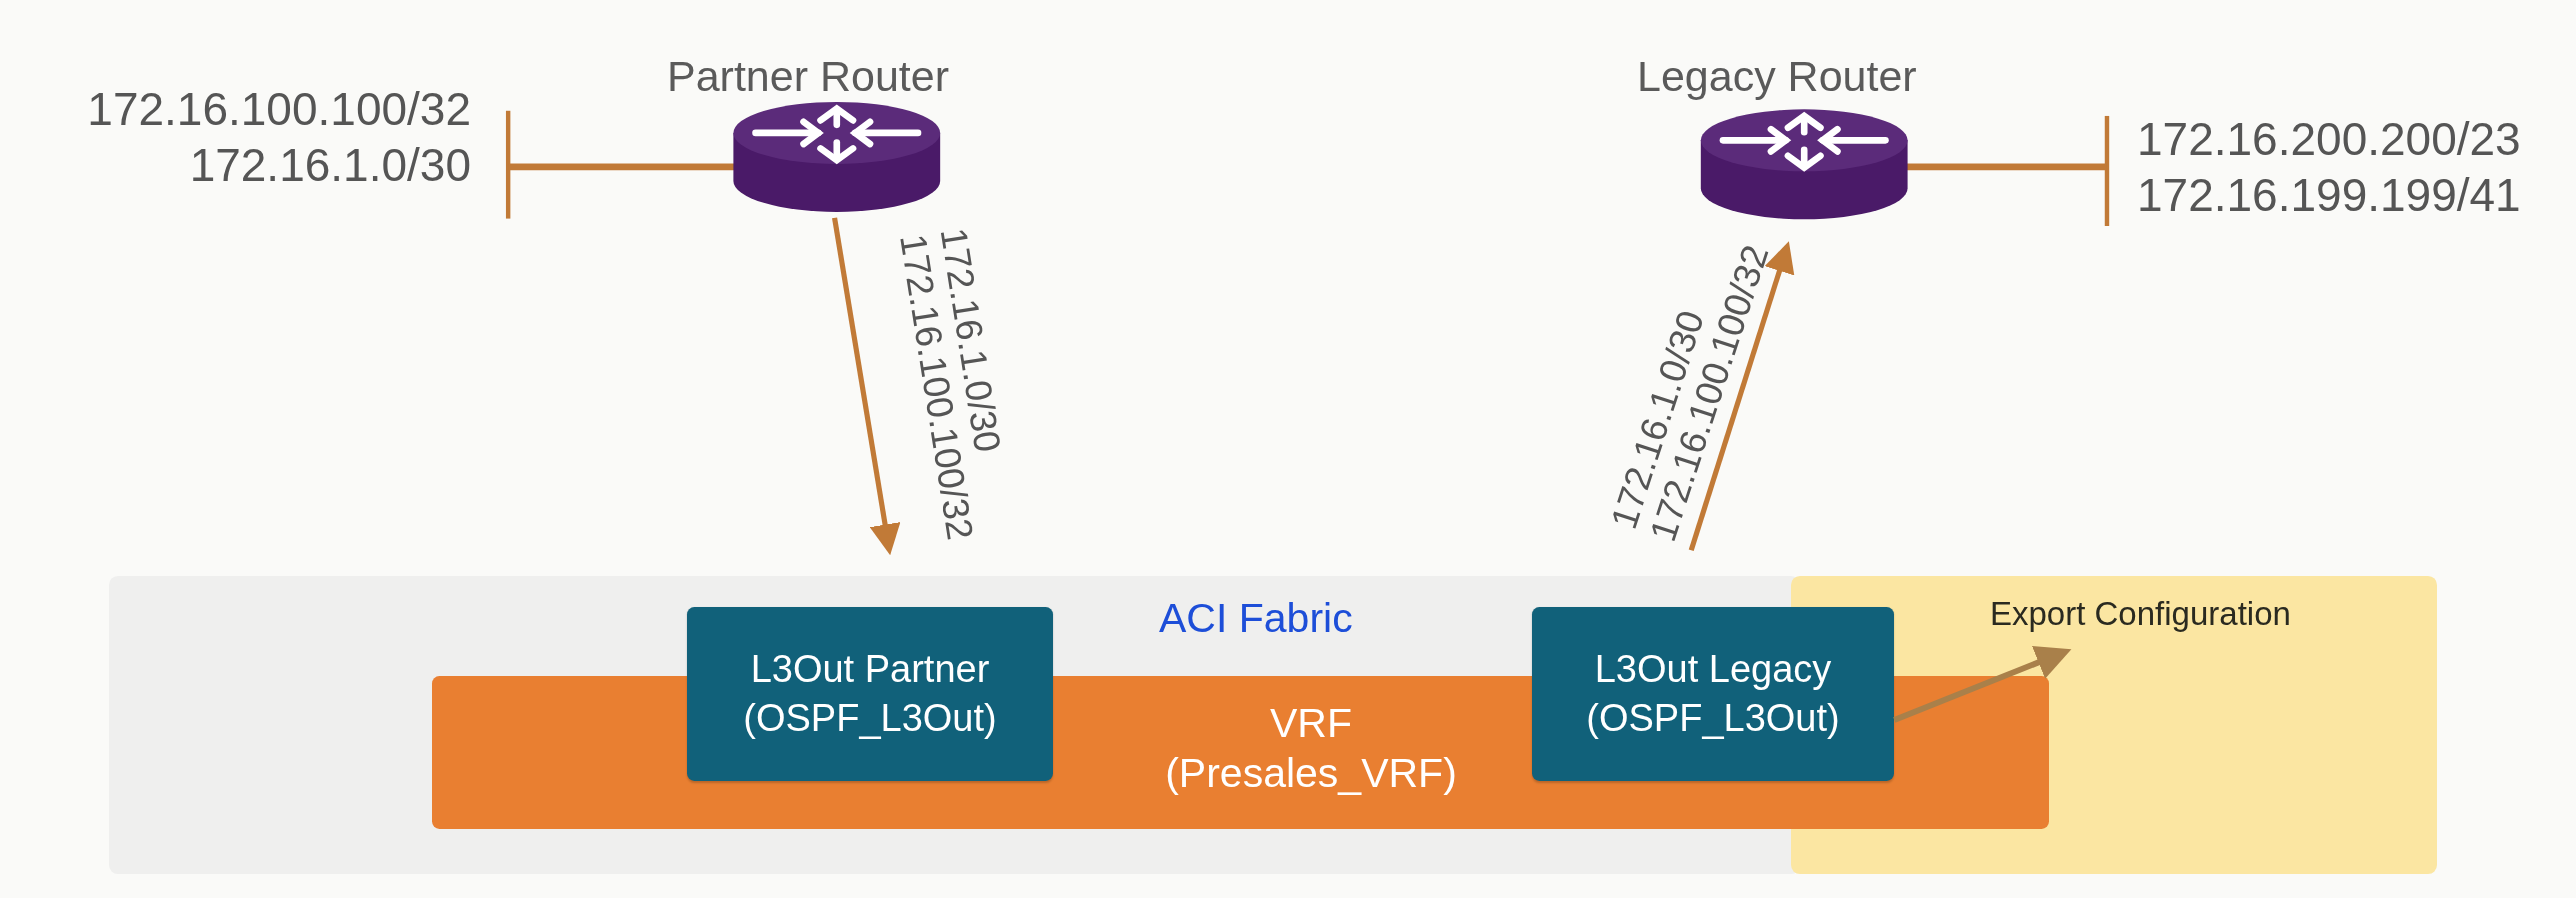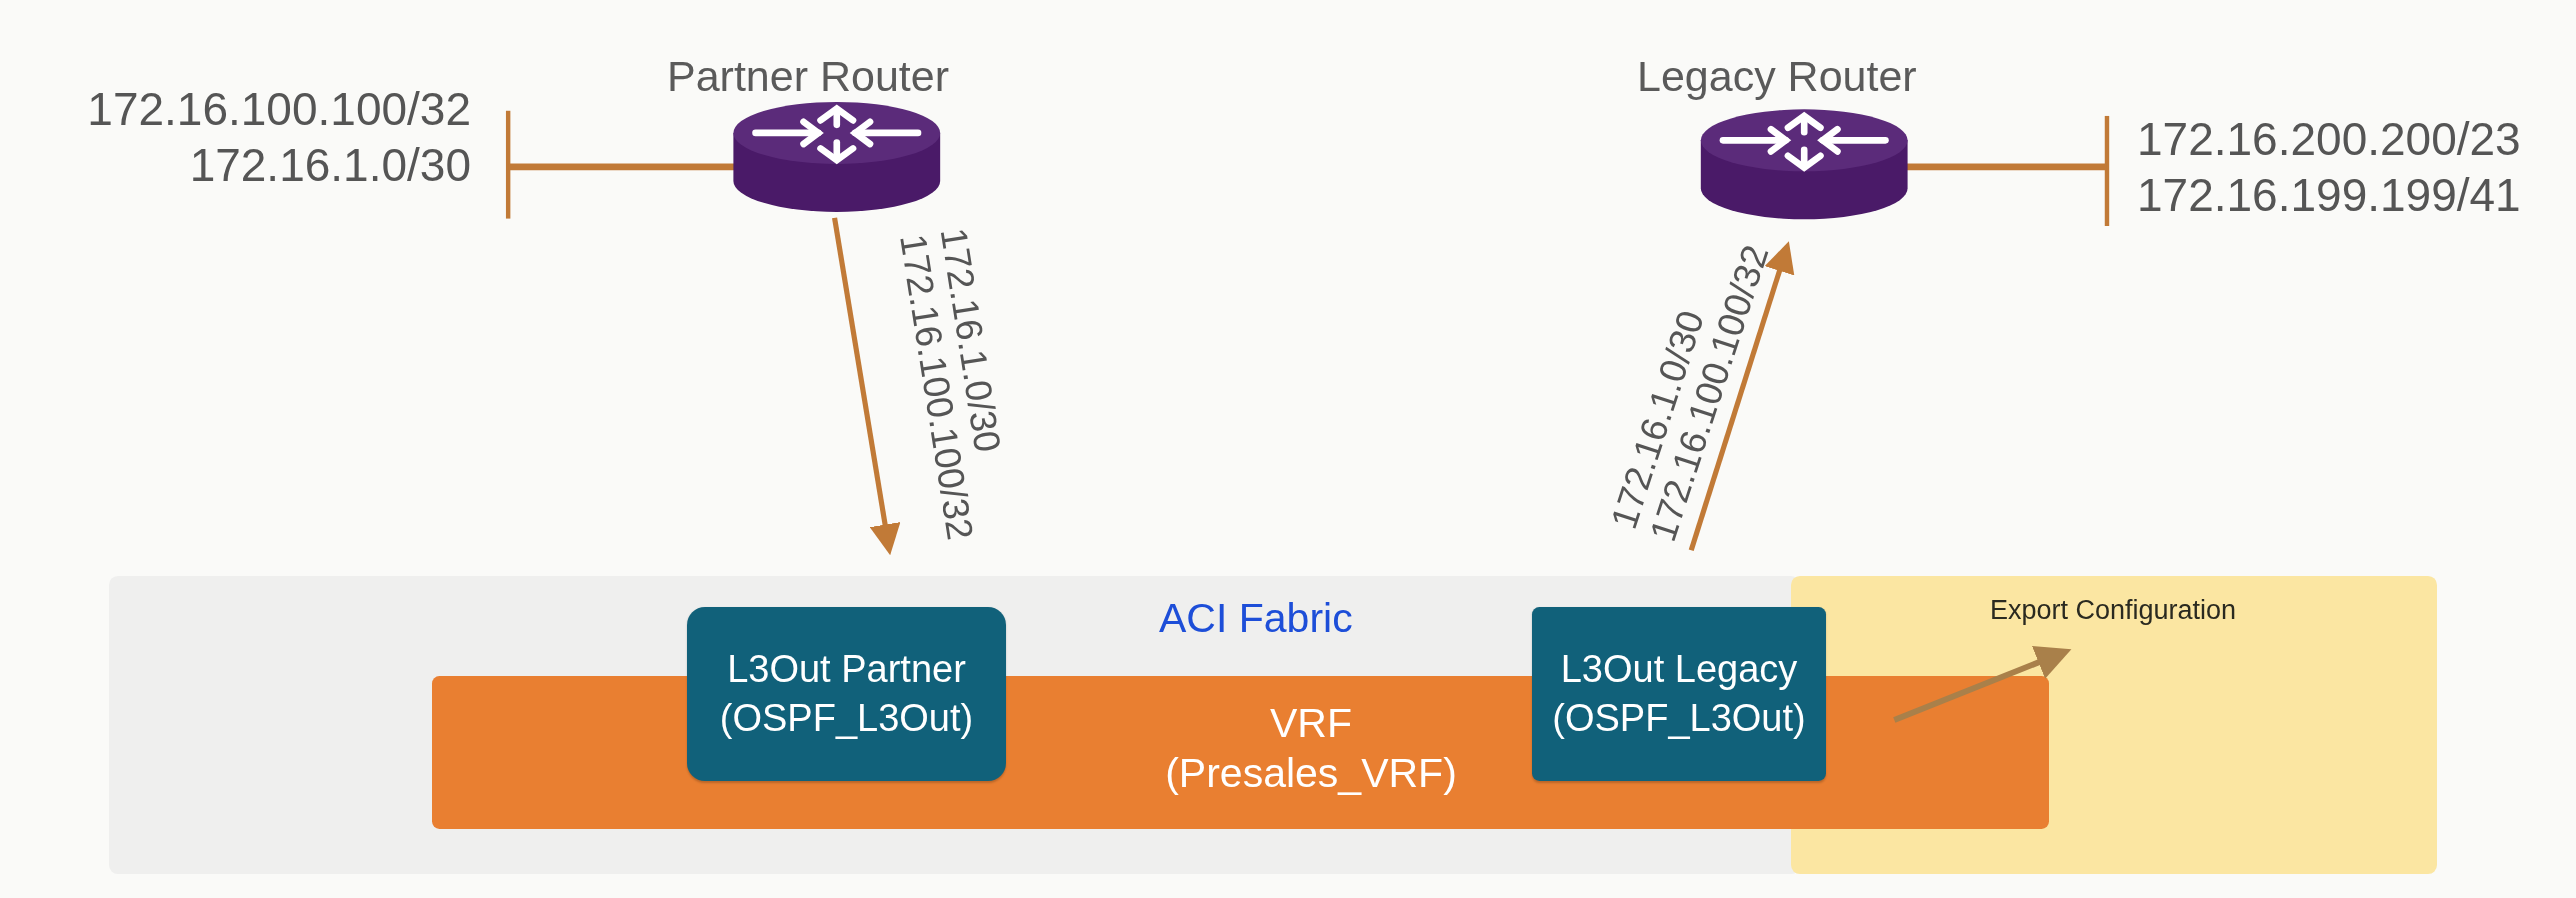--- a/index.html
+++ b/index.html
@@ -12,26 +12,26 @@
     .router-label { font-size: 43px; color: #5a5a5a; white-space: nowrap; text-align: center; }
     .prefix-list { font-size: 46px; color: #555555; line-height: 56px; white-space: nowrap; }
     .prefix-list.right-align { text-align: right; }
     .box { position: absolute; border-radius: 8.9px; }
     #fabric-box { left: 109px; top: 576px; width: 1691px; height: 298px; background: #efefee; }
     #export-box { left: 1791px; top: 576px; width: 646px; height: 298px; background: #fbe6a2; }
     #vrf-box { left: 432px; top: 676px; width: 1617px; height: 153px; background: #e97f31; border-radius: 7.4px; }
     .l3out { position: absolute; background: #11617a; border-radius: 7.4px; color: #ffffff;
              display: flex; flex-direction: column; align-items: center; justify-content: center;
              font-size: 38px; line-height: 49px; text-align: center; box-shadow: 0 1.5px 2.2px rgba(0,0,0,0.2); }
-    #l3out-partner { left: 687px; top: 607px; width: 319px; height: 174px; border-radius: 18px; }
-    #l3out-legacy { left: 1532px; top: 607px; width: 294px; height: 174px; }
+    #l3out-partner { left: 687px; top: 607px; width: 366px; height: 174px; }
+    #l3out-legacy { left: 1532px; top: 607px; width: 362px; height: 174px; }
     #fabric-label { left: 1159px; top: 595px; font-size: 41px; font-weight: normal; color: #1d4ed8; }
     #vrf-label { left: 1034px; top: 698px; width: 554px; text-align: center; font-size: 41px;
                  font-weight: normal; color: #ffffff; line-height: 50px; }
-    #export-label { left: 1990px; top: 595px; font-size: 27px; color: #2a2a20; white-space: nowrap; }
+    #export-label { left: 1990px; top: 595px; font-size: 33px; color: #2a2a20; white-space: nowrap; }
     .rot-text { font-size: 37px; color: #555555; line-height: 41px; white-space: nowrap; transform-origin: 0 0; }
     svg.overlay { position: absolute; left: 0; top: 0; }
   </style>
 </head>
 <body>
 
 <div id="fabric-box" class="box"></div>
 <div id="export-box" class="box"></div>
 <div id="vrf-box" class="box"></div>
 

